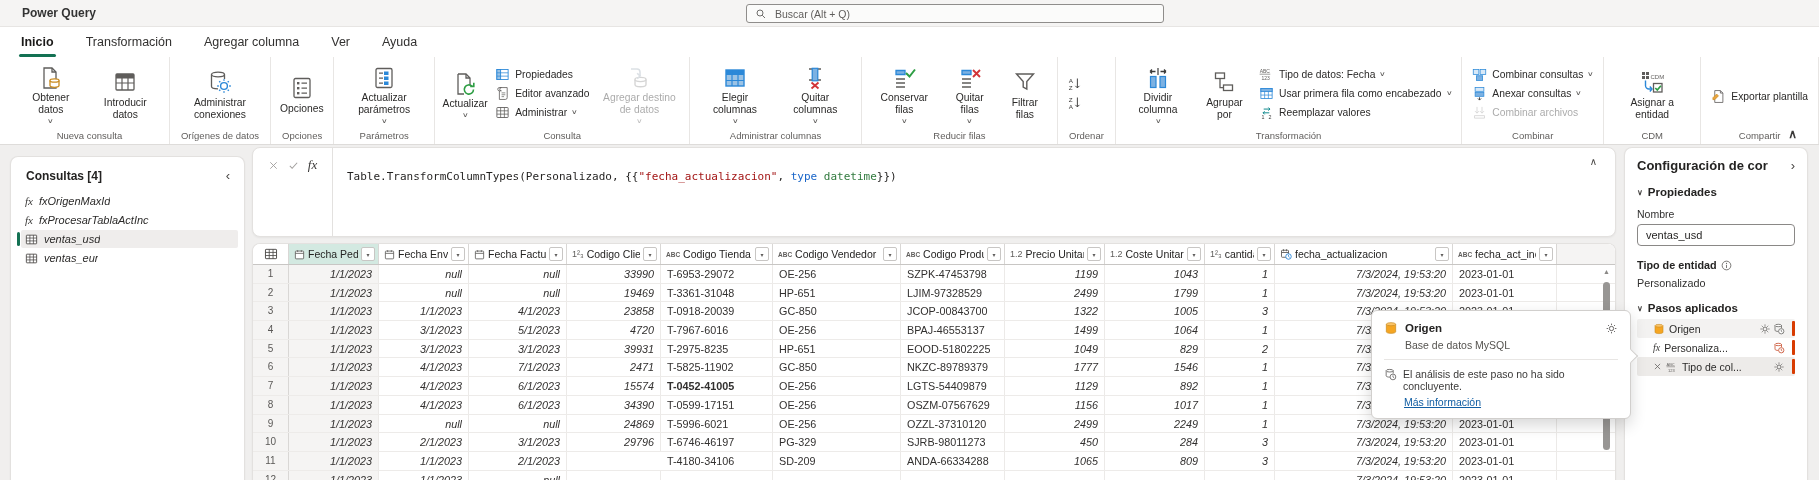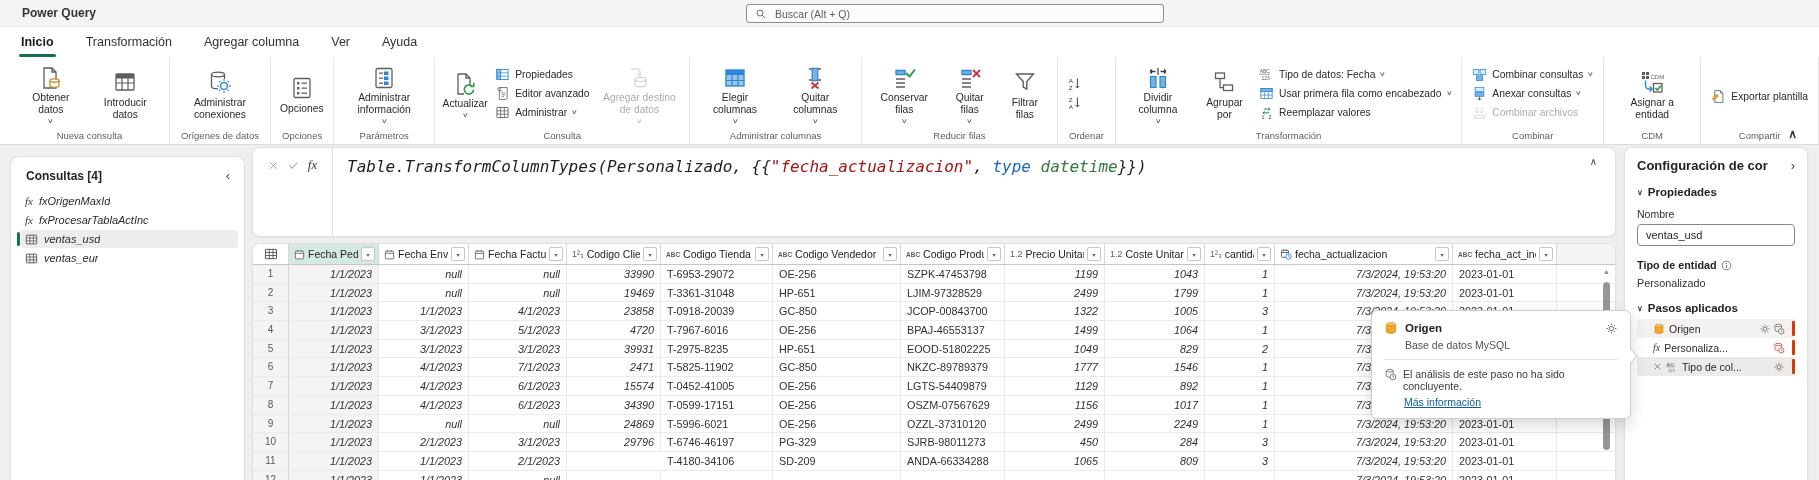--- a/index.html
+++ b/index.html
@@ -61,22 +61,22 @@
   .q-item.selected { background:#efedec; }
   .q-item.selected::before { content:""; position:absolute; left:-4px; top:2px; bottom:2px; width:3px;
                              background:#137153; border-radius:2px; }
 
   
   #formula-card { left:252px; top:2px; width:1364px; height:90px; }
   .f-tools { position:absolute; left:0; top:0; bottom:0; width:80px; border-right:1px solid #e3e1df;
              display:flex; justify-content:center; gap:9px; padding-top:9px; }
   .f-btn { border:none; background:none; cursor:pointer; padding:0; height:16px; display:flex; align-items:center; }
   .fx-glyph { font-family:"Liberation Serif", serif; font-style:italic; font-size:13px; color:#3b3a39; }
-  .f-text { position:absolute; left:94px; top:9px; right:40px; font-family:"DejaVu Sans Mono", monospace;
-            font-size:16px; white-space:pre; color:#201f1e; cursor:text;font-style:italic; }
+  .f-text { position:absolute; left:94px; top:22px; right:40px; font-family:"DejaVu Sans Mono", monospace;
+            font-size:11px; white-space:pre; color:#201f1e; cursor:text; }
   .tk-string { color:#a31515; } .tk-keyword { color:#1a66c9; } .tk-type { color:#317a3e; }
   .f-collapse { position:absolute; right:12px; top:7px; border:none; background:none; color:#484644;
                 font-size:10px; cursor:pointer; }
 
   
   #table-card { left:252px; top:98px; width:1364px; height:237px; border-radius:8px 8px 0 0;
                 border-bottom:none; overflow:hidden; }
   .g-header { display:flex; height:21px; border-bottom:1px solid #c8c6c4; background:#fff; }
   .g-corner { width:36px; flex:none; display:flex; align-items:center; justify-content:center;
               border-right:1px solid #d9d7d5; }
@@ -253,21 +253,21 @@
                       <rect x="12" y="5.5" width="4.5" height="3.5"></rect>
                       <rect x="12" y="10.5" width="4.5" height="3.5"></rect>
                       <rect x="12" y="15.5" width="4.5" height="3.5"></rect>
                     </g>
                     <g stroke="#5f5d5b" stroke-width="1.2">
                       <path d="M7 7.2h4M7 12.2h4M7 17.2h4"></path>
                     </g>
                   </svg>
                 </span>
               </span>
-              <span>Administrar información</span>
+              <span>Actualizar parámetros</span>
               <span class="chev">∨</span>
             </button>
           </div>
           <div class="rb-label">Parámetros</div>
         </div>
         <div class="rb-group">
           <div class="rb-items">
             <button class="rb-big">
               <span class="ic">
                 <span class="ic-w">
@@ -825,21 +825,21 @@
             <div class="g-cell num it" style="width: 70px;">1</div>
             <div class="g-cell num it" style="width: 178px;">7/3/2024, 19:53:20</div>
             <div class="g-cell" style="width: 104px;">2023-01-01</div>
           </div>
           <div class="g-row">
             <div class="g-rownum">7</div>
             <div class="g-cell num it col-sel" style="width: 90px;">1/1/2023</div>
             <div class="g-cell num it" style="width: 90px;">4/1/2023</div>
             <div class="g-cell num it" style="width: 98px;">6/1/2023</div>
             <div class="g-cell num it" style="width: 94px;">15574</div>
-            <div class="g-cell" style="width: 112px;">T-0452-41005</div>
+            <div class="g-cell" style="width: 112px; font-weight: bold;">T-0452-41005</div>
             <div class="g-cell" style="width: 128px;">OE-256</div>
             <div class="g-cell" style="width: 104px;">LGTS-54409879</div>
             <div class="g-cell num it" style="width: 100px; text-align: right;">1129</div>
             <div class="g-cell num it" style="width: 100px;">892</div>
             <div class="g-cell num it" style="width: 70px;">1</div>
             <div class="g-cell num it" style="width: 178px;">7/3/2024, 19:53:20</div>
             <div class="g-cell" style="width: 104px;">2023-01-01</div>
           </div>
           <div class="g-row">
             <div class="g-rownum">8</div>

